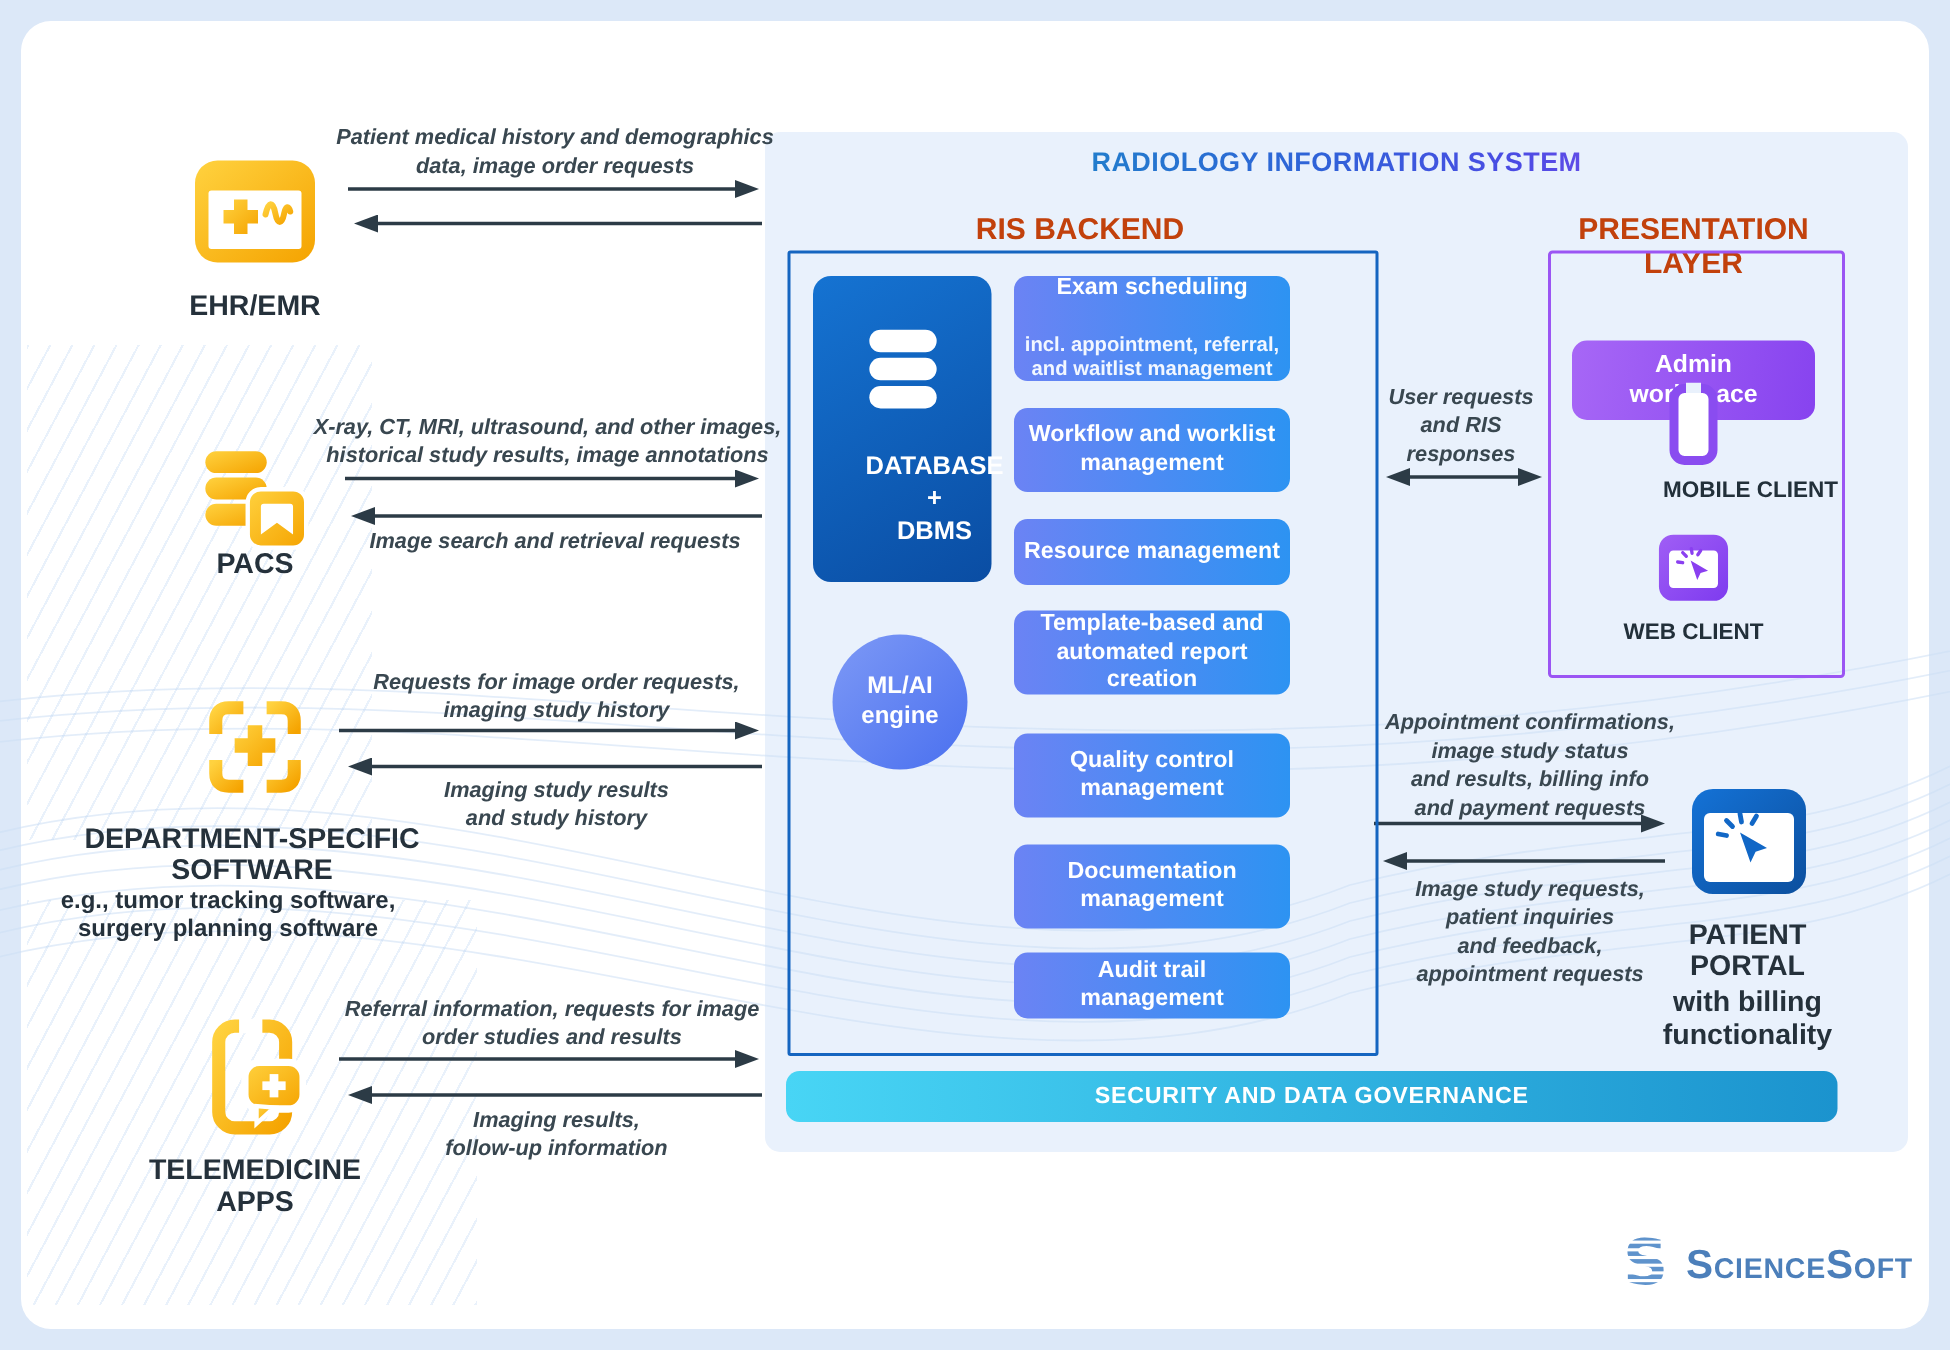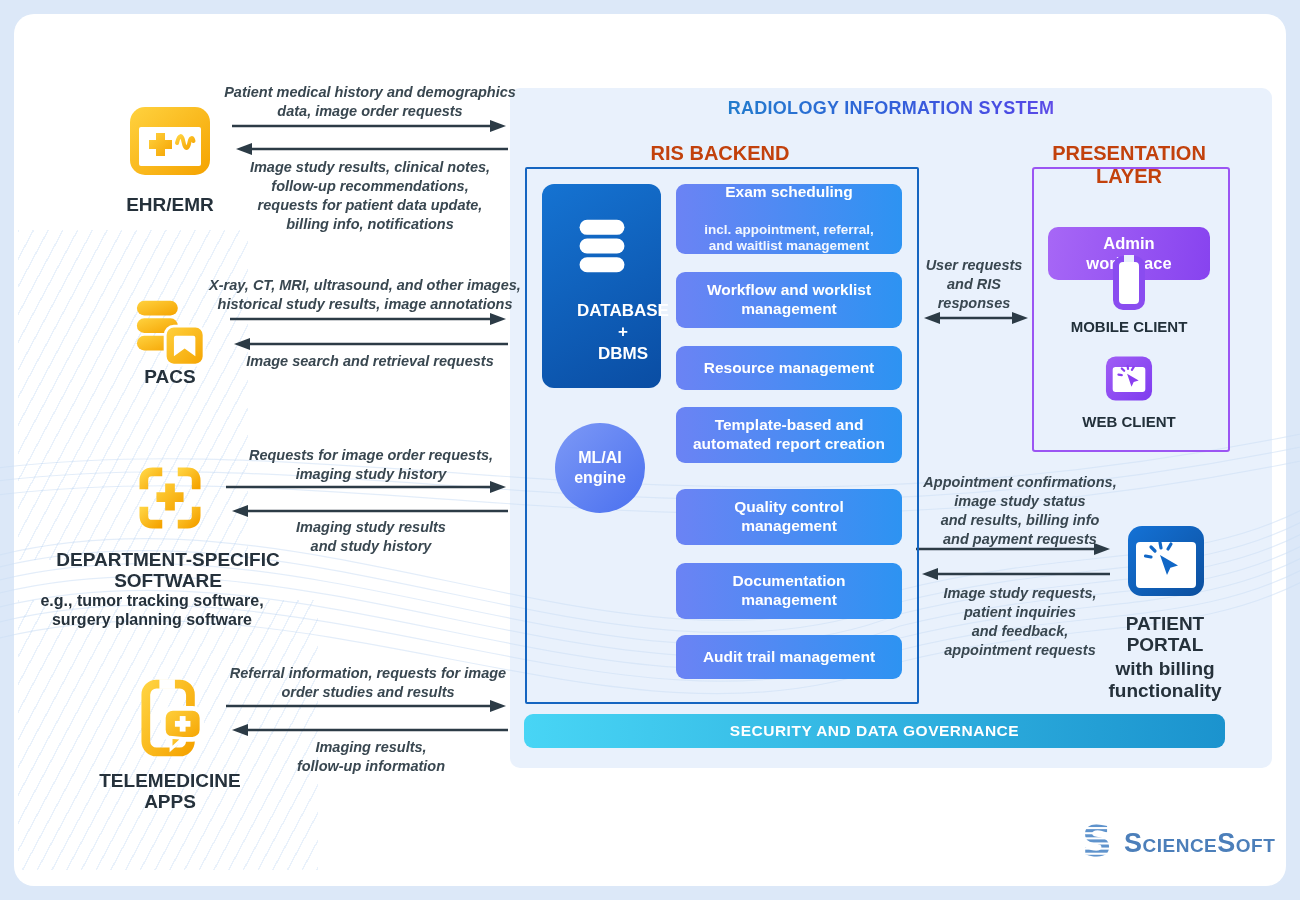--- a/index.html
+++ b/index.html
@@ -14,21 +14,21 @@
          -webkit-background-clip:text;background-clip:text;color:transparent;-webkit-text-fill-color:transparent;}
   .seclabel{position:absolute;text-align:center;font-size:20px;font-weight:800;color:#c2410c;}
   .risbox{position:absolute;left:525px;top:167px;width:390px;height:533px;border:2px solid #1565c0;border-radius:2px;}
   .presbox{position:absolute;left:1032px;top:167px;width:194px;height:281px;border:2px solid #9b55f3;border-radius:3px;}
   .dbbox{position:absolute;left:542px;top:184px;width:119px;height:204px;border-radius:12px;
          background:linear-gradient(150deg,#1573d2 0%,#0a4da3 100%);display:flex;flex-direction:column;align-items:center;padding-top:34px;box-sizing:border-box;}
   .dbbox .lbl{margin-top:24px;color:#fff;font-weight:700;font-size:17px;line-height:1.25;text-align:center;white-space:pre-line;margin-left:43px;}
   .mlcircle{position:absolute;left:555px;top:423px;width:90px;height:90px;border-radius:50%;
             background:linear-gradient(135deg,#7d99f6 0%,#4a70ef 100%);display:flex;align-items:center;justify-content:center;
             color:#fff;font-weight:700;font-size:16px;line-height:1.25;text-align:center;white-space:pre-line;}
-  .module{position:absolute;left:676px;width:226px;border-radius:9px;background:linear-gradient(90deg,#6b83f4 0%,#2d93f2 100%);
+  .module{position:absolute;left:676px;width:184px;border-radius:9px;background:linear-gradient(90deg,#6b83f4 0%,#2d93f2 100%);
           display:flex;flex-direction:column;align-items:center;justify-content:center;box-sizing:border-box;padding:4px 6px;gap:18px;}
   .m-title{color:#fff;font-weight:700;font-size:15.5px;line-height:1.22;text-align:center;white-space:pre-line;}
   .m-sub{color:#f2f7ff;font-weight:700;font-size:13.5px;line-height:1.22;text-align:center;white-space:pre-line;margin-top:2px;}
   .adminbtn{position:absolute;left:1048px;top:183px;width:162px;height:53px;border-radius:10px;
             background:linear-gradient(100deg,#a767f6 0%,#8743ef 100%);display:flex;align-items:center;justify-content:center;
             color:#fff;font-weight:700;font-size:16.5px;line-height:1.2;text-align:center;white-space:pre-line;margin-top:44px;}
   .clientlbl{position:absolute;text-align:center;font-size:15px;font-weight:800;color:#22303a;}
   .secbar{position:absolute;left:524px;top:714px;width:701px;height:34px;border-radius:9px;
           background:linear-gradient(90deg,#48d5f5 0%,#1b93ce 100%);display:flex;align-items:center;justify-content:center;
           color:#fff;font-weight:800;font-size:15.5px;letter-spacing:.5px;}
@@ -129,21 +129,21 @@
     <div class="m-title">Audit trail management</div>
   </div>
 
   <div class="presbox"></div>
   <div class="adminbtn">Admin
 workspace</div>
   <svg class="icon" style="left:1112px;top:255px;" width="34" height="56" viewBox="0 0 34 56">
     <rect x="4" y="4" width="26" height="48" rx="7" fill="#ffffff" stroke="#8a4cf0" stroke-width="6"></rect>
     <rect x="12" y="0" width="10" height="7" fill="#e9f1fc"></rect>
   </svg>
-  <div class="clientlbl" style="left:1032px;top:318px;width:194px;">MOBILE CLIENT</div>
+  <div class="clientlbl" style="left:1032px;top:318px;width:194px;padding-left:38px;">MOBILE CLIENT</div>
   <svg class="icon" style="left:1105px;top:355px;" width="48" height="47" viewBox="0 0 50 48">
     <defs>
         <linearGradient id="gp" x1="0" y1="0" x2="1" y2="1">
       <stop offset="0" stop-color="#a05ef5"></stop>
           <stop offset="1" stop-color="#7e3bef"></stop>
     </linearGradient>
       </defs>
     <rect x="1" y="1" width="48" height="46" rx="10" fill="url(#gp)"></rect>
     <rect x="8" y="12" width="34" height="26" rx="3" fill="#fff"></rect>
     <path d="M23 19 l4.6 13.5 l2.3 -4.8 l5.2 -1.7 z" fill="#8a3ff0"></path>
@@ -163,24 +163,20 @@
     <rect x="3" y="10" width="80" height="68" rx="15" fill="url(#gy)"></rect>
     <rect x="12" y="30" width="62" height="39" rx="2" fill="#fff"></rect>
     <path d="M22 43 h7 v-7 h9 v7 h7 v9 h-7 v7 h-9 v-7 h-7 z" fill="url(#gy)"></path>
     <path d="M50 46 c2 -9 5 -9 6.5 -1 c1.5 8 4.5 8 6 0 c1 -5 3 -5 4 -1" stroke="url(#gy)" stroke-width="4" fill="none" stroke-linecap="round"></path>
     <line x1="56" y1="55" x2="70" y2="55" stroke="url(#gy)" stroke-width="5" stroke-linecap="round"></line>
     <line x1="50" y1="63" x2="70" y2="63" stroke="url(#gy)" stroke-width="5" stroke-linecap="round"></line>
   </svg>
   <div class="ename" style="left:40px;top:194px;width:260px;">EHR/EMR</div>
   <div class="note" style="left:220px;top:83px;width:300px;">Patient medical history and demographics
 data, image order requests</div>
-  <div class="note" style="left:228px;top:158px;width:284px;">Image study results, clinical notes,
-follow-up recommendations,
-requests for patient data update,
-billing info, notifications</div>
 
   <svg class="icon" style="left:133px;top:293px;" width="76" height="76" viewBox="0 0 78 78">
     <rect x="4" y="8" width="42" height="15" rx="7.5" fill="url(#gy)"></rect>
     <rect x="4" y="26" width="42" height="15" rx="7.5" fill="url(#gy)"></rect>
     <rect x="4" y="44" width="42" height="15" rx="7.5" fill="url(#gy)"></rect>
     <rect x="33" y="34" width="40" height="40" rx="9" fill="url(#gy)" stroke="#fff" stroke-width="3"></rect>
     <path d="M44 44 h18 a2 2 0 0 1 2 2 v19 l-11 -8 -11 8 v-19 a2 2 0 0 1 2 -2 z" fill="#fff"></path>
   </svg>
   <div class="ename" style="left:95px;top:366px;width:150px;">PACS</div>
   <div class="note" style="left:200px;top:276px;width:330px;">X-ray, CT, MRI, ultrasound, and other images,

